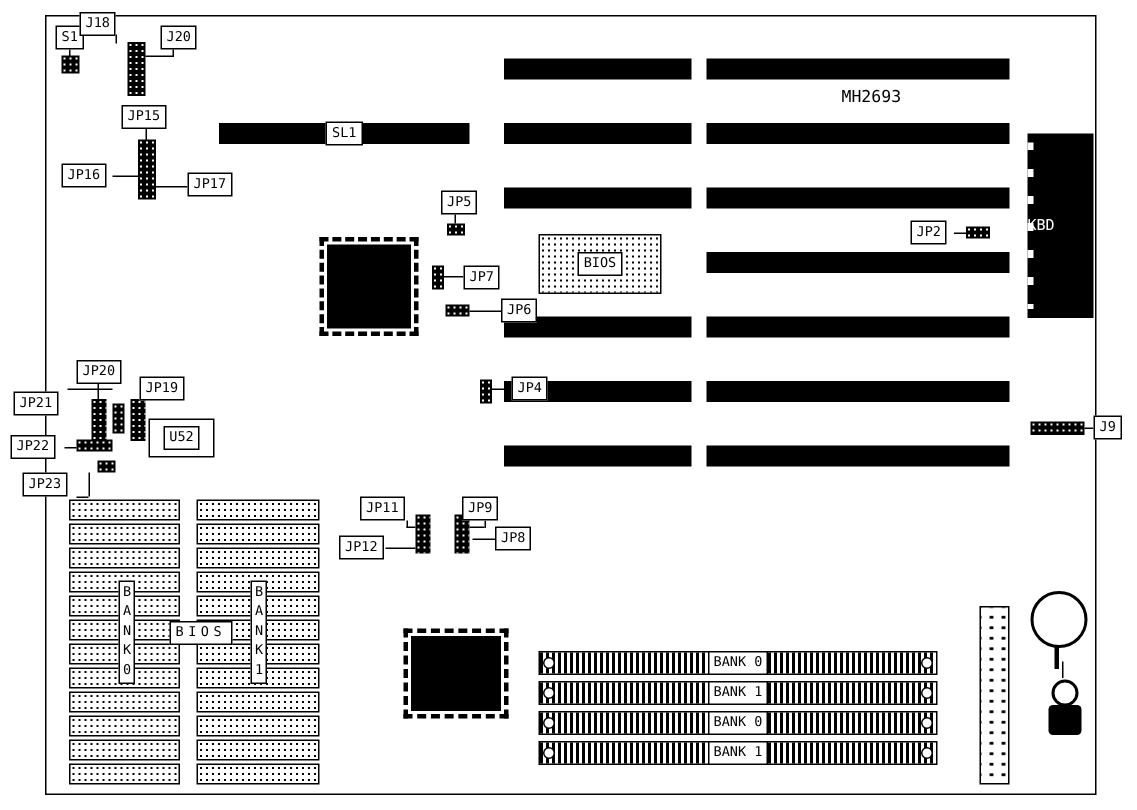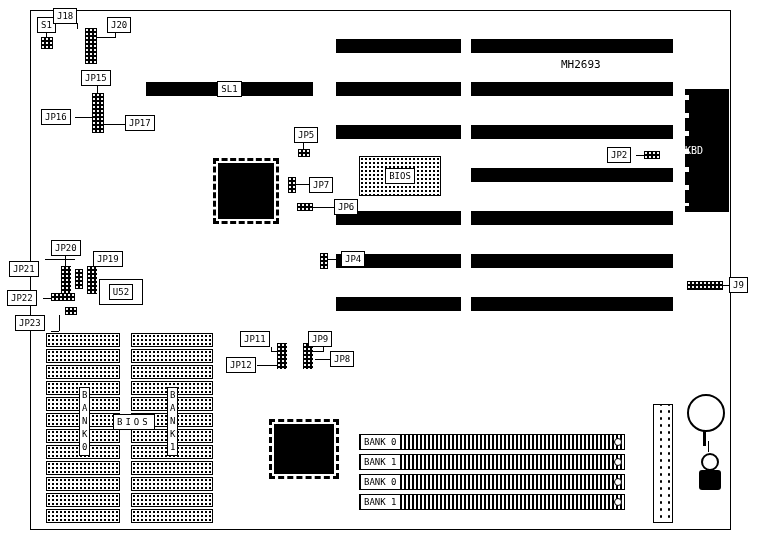--- a/index.html
+++ b/index.html
@@ -33,21 +33,21 @@
   .kbd{position:absolute;left:654px;top:78px;width:44px;height:123px;background:#000;z-index:2;
        display:flex;align-items:center;color:#fff;
        font:10px "DejaVu Sans Mono",monospace;}
   .kbd-notches{position:absolute;left:0;top:6px;bottom:6px;width:4px;
        background:repeating-linear-gradient(180deg,#fff 0 5px,transparent 5px 18px);}
   .vlbl{position:absolute;background:#fff;border:1px solid #000;text-align:center;
         font:9px/13px "DejaVu Sans Mono",monospace;padding:1px 2px;white-space:pre;z-index:6;}
   .cachelbl{position:absolute;left:82px;top:403px;letter-spacing:3px;z-index:6;}
   .simm{position:absolute;left:328px;width:264px;height:14px;border:1px solid #000;z-index:2;
         background:repeating-linear-gradient(90deg,#000 0 2px,#fff 2px 4px);
-        display:flex;align-items:center;}
+        display:flex;align-items:center;justify-content:center;}
   .simm::before,.simm::after{content:"";position:absolute;top:3px;width:6px;height:6px;
         border:1px solid #000;border-radius:50%;background:#fff;}
   .simm::before{left:2px}.simm::after{right:2px}
   .pwr{position:absolute;left:622px;top:393px;width:18px;height:117px;border:1px solid #000;z-index:2;
        background-image:radial-gradient(#000 1.2px,transparent 1.4px);background-size:8px 7px;
        background-position:3px 3px;}
   .bat{position:absolute;left:656px;top:383px;width:34px;height:34px;border:2px solid #000;
        border-radius:50%;background:#fff;z-index:2;}
   .bat-pin{position:absolute;left:672px;top:420px;width:3px;height:15px;background:#000;z-index:2;}
   .conn-circle{position:absolute;left:670px;top:442px;width:14px;height:14px;

